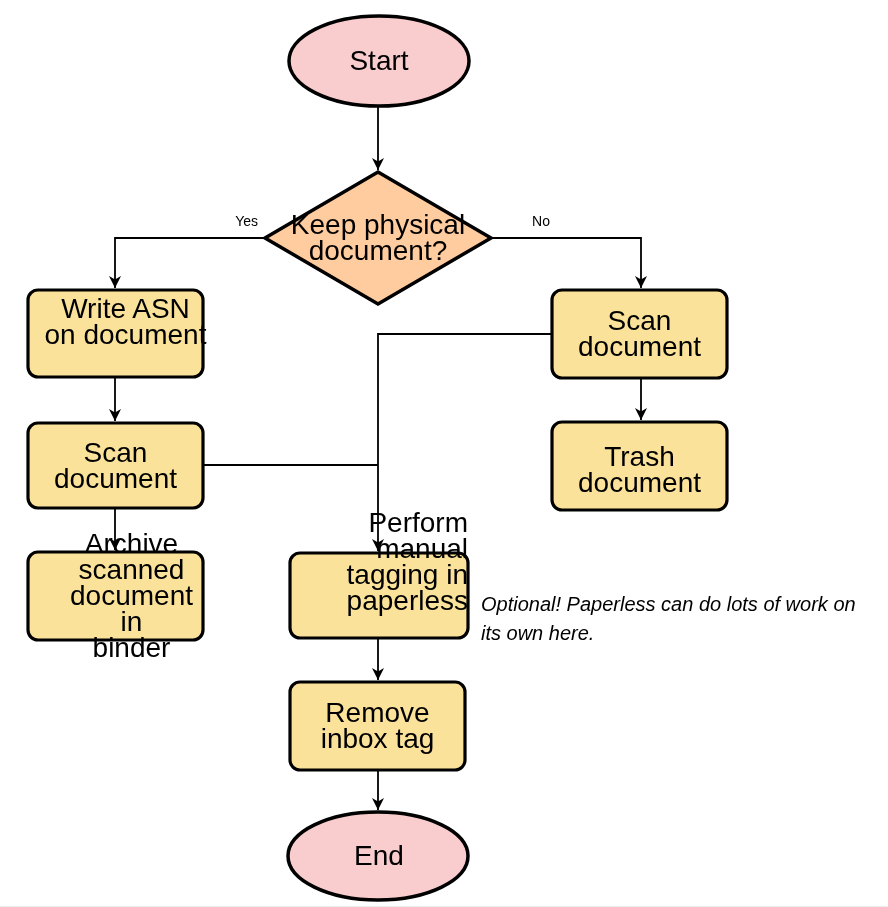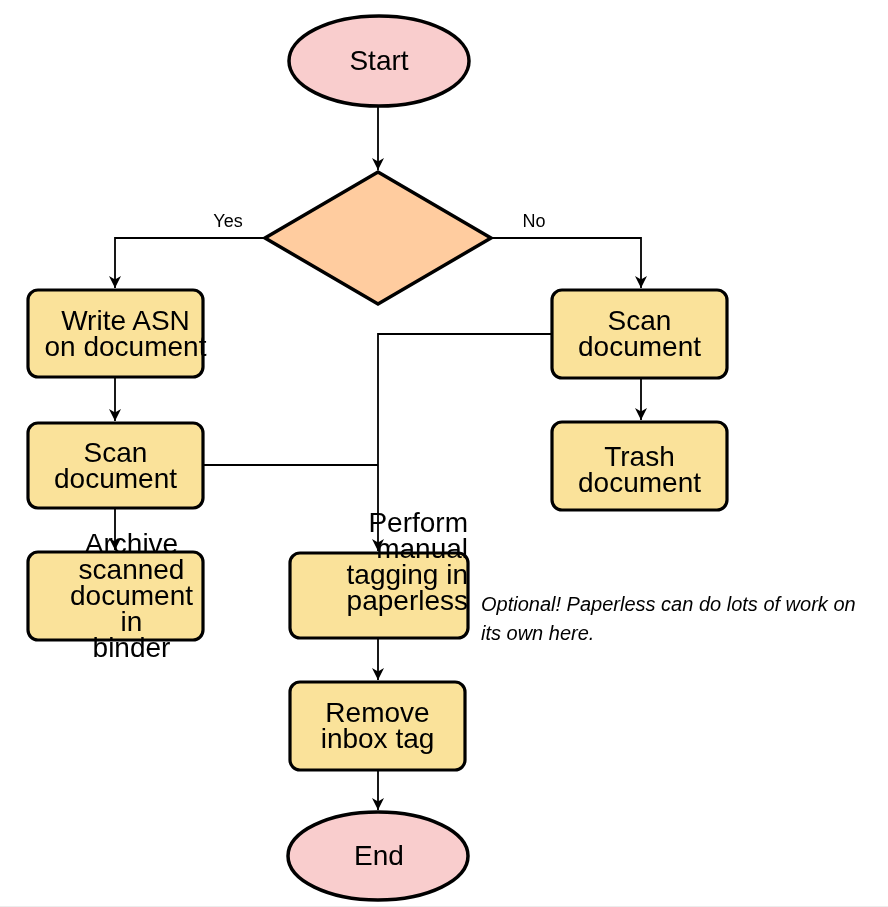--- a/index.html
+++ b/index.html
@@ -40,22 +40,22 @@
     align-items: center;
     justify-content: center;
     text-align: center;
     font-size: 28px;
     line-height: 26px;
     white-space: pre-line;
     color: var(--text);
   }
   .edge-label {
     position: absolute;
-    text-align: center;
-    font-size: 18px;
+    text-align: right;
+    font-size: 14px;
     line-height: 24px;
     color: var(--text);
   }
   .annotation {
     position: absolute;
     font-size: 20px;
     line-height: 29px;
     font-style: italic;
     white-space: pre-line;
     color: var(--text);
@@ -96,35 +96,37 @@
     <rect class="shape process" x="28" y="423" width="175" height="85" rx="10" ry="10"></rect>
     <rect class="shape process" x="28" y="552" width="175" height="88" rx="10" ry="10"></rect>
     <rect class="shape process" x="552" y="290" width="175" height="88" rx="10" ry="10"></rect>
     <rect class="shape process" x="552" y="422" width="175" height="88" rx="10" ry="10"></rect>
     <rect class="shape process" x="290" y="553" width="178" height="85" rx="10" ry="10"></rect>
     <rect class="shape process" x="290" y="682" width="175" height="88" rx="10" ry="10"></rect>
     <ellipse class="shape terminal" cx="378" cy="856" rx="90" ry="44"></ellipse>
   </svg>
 
   <div class="node-label" style="left:288px; top:16px;  width:182px; height:90px;">Start</div>
-  <div class="node-label" style="left:28px;  top:290px; width:195px; height:87px;">Write ASN
+  <div class="node-label" style="left:270px; top:180px; width:216px; height:116px;">Keep physical
+document?</div>
+  <div class="node-label" style="left:28px;  top:278px; width:195px; height:87px;">Write ASN
 on document</div>
   <div class="node-label" style="left:28px;  top:423px; width:175px; height:85px;">Scan document</div>
   <div class="node-label" style="left:28px;  top:552px; width:175px; height:88px;padding-left:32px;">Archive scanned
 document in
 binder</div>
   <div class="node-label" style="left:552px; top:290px; width:175px; height:88px;">Scan document</div>
   <div class="node-label" style="left:552px; top:422px; width:175px; height:96px;">Trash document</div>
   <div class="node-label" style="left:290px; top:523px; width:178px; height:78px;text-align:right;">Perform manual
 tagging in
 paperless</div>
   <div class="node-label" style="left:288px; top:812px; width:182px; height:88px;">End</div>
   <div class="node-label" style="left:290px; top:682px; width:175px; height:88px;">Remove
 inbox tag</div>
 
   <div class="edge-label" style="left:198px; top:209px; width:60px;">Yes</div>
-  <div class="edge-label" style="left:504px; top:209px; width:60px;">No</div>
+  <div class="edge-label" style="left:490px; top:209px; width:60px;">No</div>
 
   <div class="annotation" style="left:481px; top:590px; width:406px;">Optional! Paperless can do lots of work on
 its own here.</div>
 
   <div class="bottom-border"></div>
 </div>
 
 </body></html>

